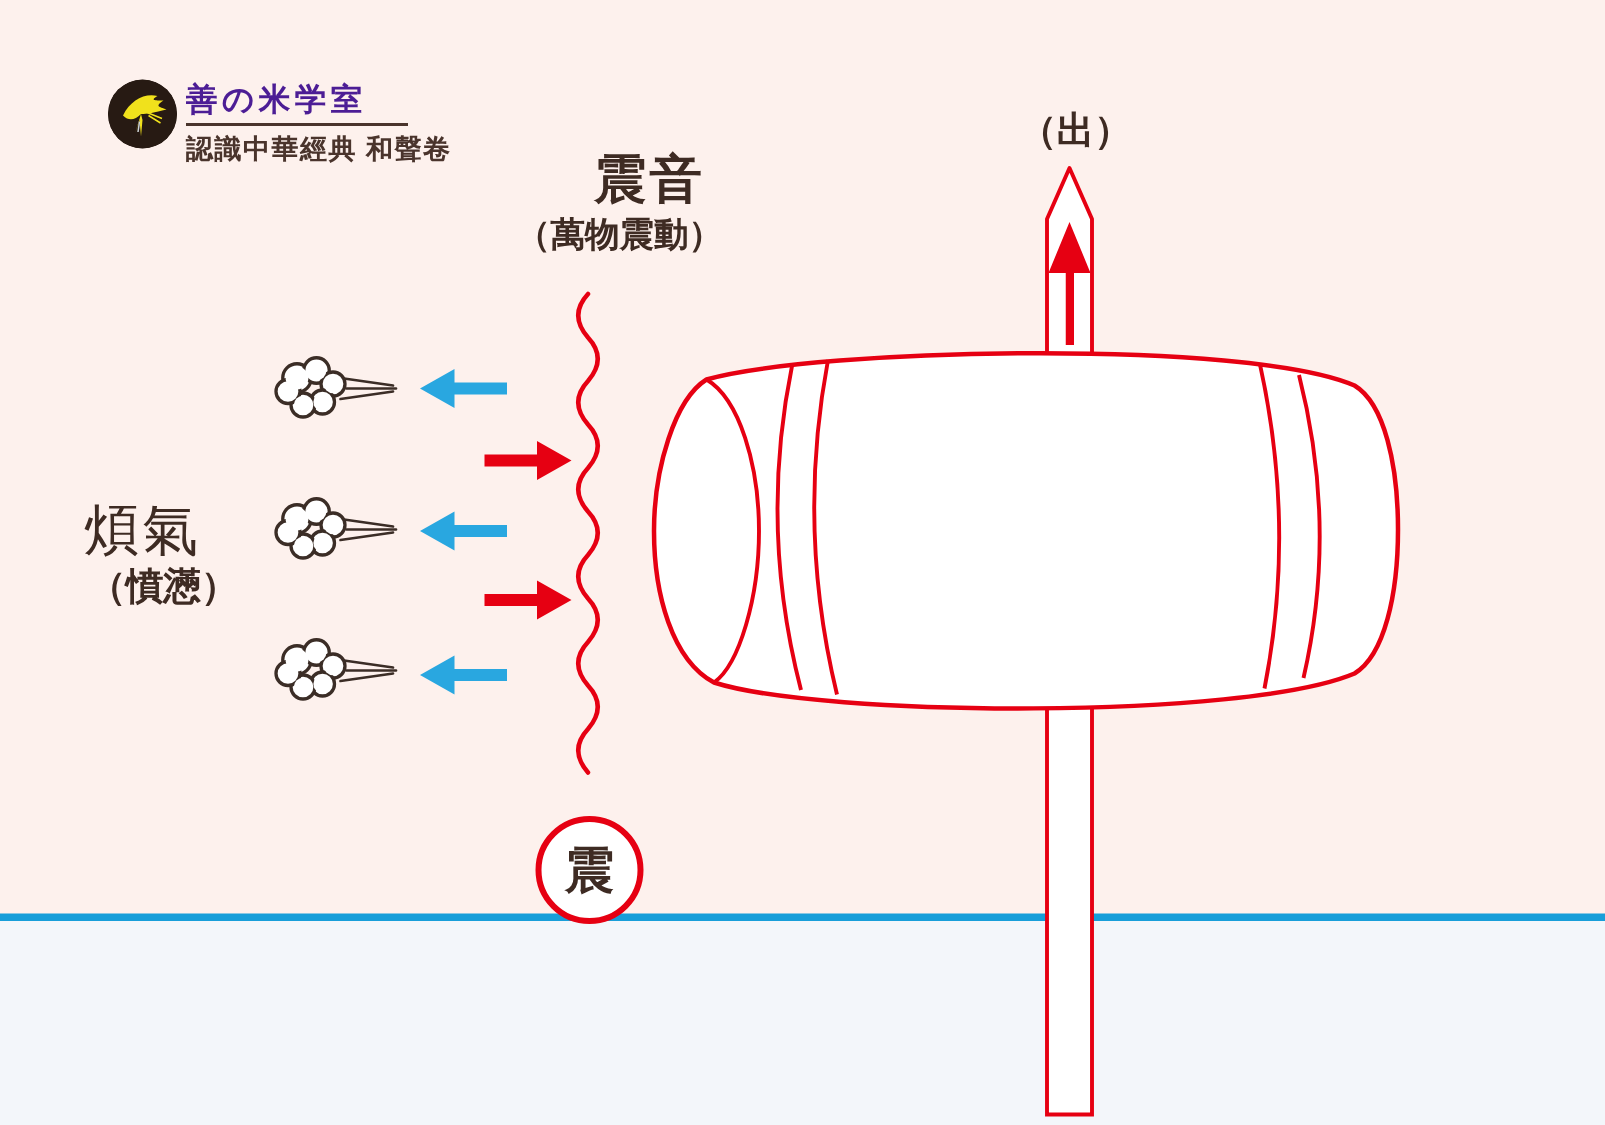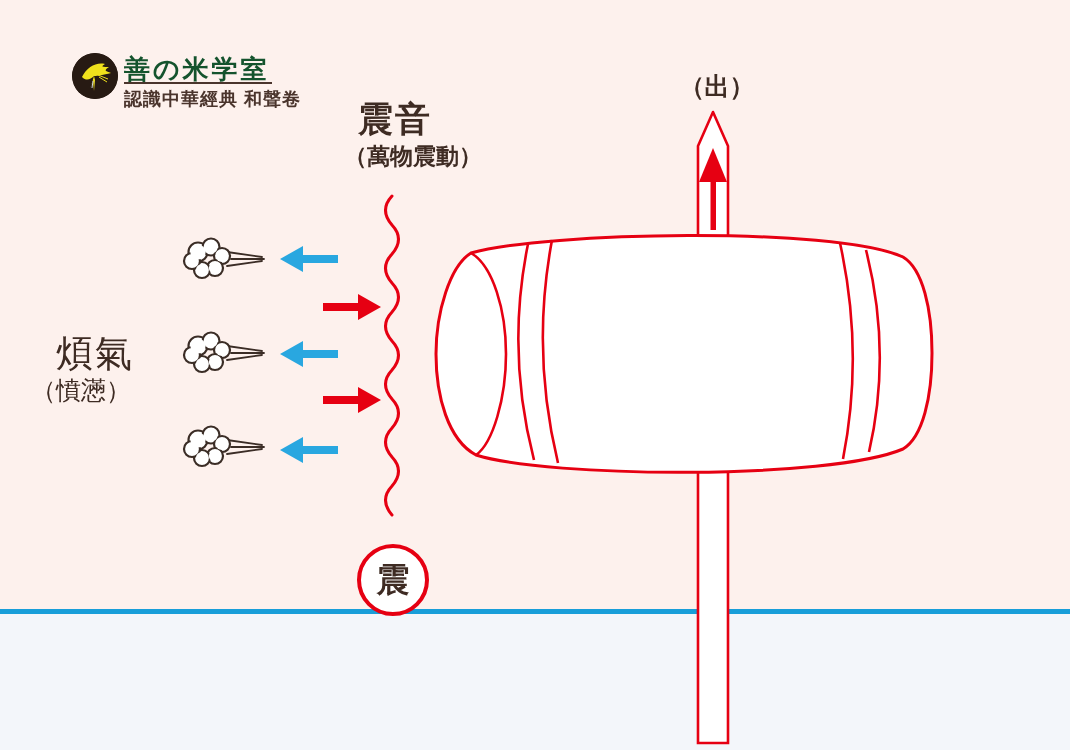--- a/index.html
+++ b/index.html
@@ -11,30 +11,30 @@
     font-family:"Liberation Sans", sans-serif;
   }
   
   .ground{position:absolute;left:0;top:614px;width:1070px;height:136px;background:#f3f6fa;}
   .ground-line{position:absolute;left:0;top:609px;width:1070px;height:5px;background:#189ed9;}
   
   #diagram-svg{position:absolute;left:0;top:0;width:1070px;height:750px;}
   
   .logo{position:absolute;left:70px;top:50px;width:210px;height:56px;}
   .logo-mark{position:absolute;left:2px;top:3px;width:46px;height:46px;border-radius:50%;background:#271a13;overflow:hidden;}
-  .logo-title{position:absolute;left:54px;top:2px;width:150px;font-family:"DejaVu Serif","Liberation Serif",serif;font-weight:bold;font-size:26px;letter-spacing:3px;color:#14532d;white-space:nowrap;}
+  .logo-title{position:absolute;left:54px;top:2px;width:150px;font-family:"DejaVu Serif","Liberation Serif",serif;font-weight:bold;font-size:21px;letter-spacing:3px;color:#4c1d95;white-space:nowrap;}
   .logo-divider{position:absolute;left:54px;top:32px;width:148px;height:2px;background:#4a342c;}
   .logo-subtitle{position:absolute;left:54px;top:37px;width:170px;font-size:18px;font-weight:bold;letter-spacing:1px;color:#4a342c;white-space:nowrap;}
   
   .label{position:absolute;color:#3e2b23;text-align:center;white-space:nowrap;}
-  .t-vib-title{left:320px;top:96px;width:150px;font-size:35px;font-weight:bold;letter-spacing:2px;}
+  .t-vib-title{left:320px;top:96px;width:150px;font-size:35px;font-weight:bold;letter-spacing:2px;text-align:right;}
   .t-vib-sub{left:323px;top:141px;width:180px;font-size:23px;font-weight:bold;}
   .t-out{left:672px;top:70px;width:90px;font-size:25px;font-weight:bold;}
   .t-anger-title{left:40px;top:329px;width:110px;font-size:37px;font-weight:normal;letter-spacing:2px;}
-  .t-anger-sub{left:16px;top:374px;width:130px;font-size:25px;font-weight:normal;}
+  .t-anger-sub{left:44px;top:374px;width:130px;font-size:25px;font-weight:bold;}
   
   .thunder-circle{
     position:absolute;left:357px;top:544px;width:64px;height:64px;
     background:#ffffff;border:4px solid #e60012;border-radius:50%;
     display:flex;align-items:center;justify-content:center;
     font-size:33px;font-weight:bold;color:#3e2b23;z-index:5;
   }
 </style>
 </head>
 <body>

